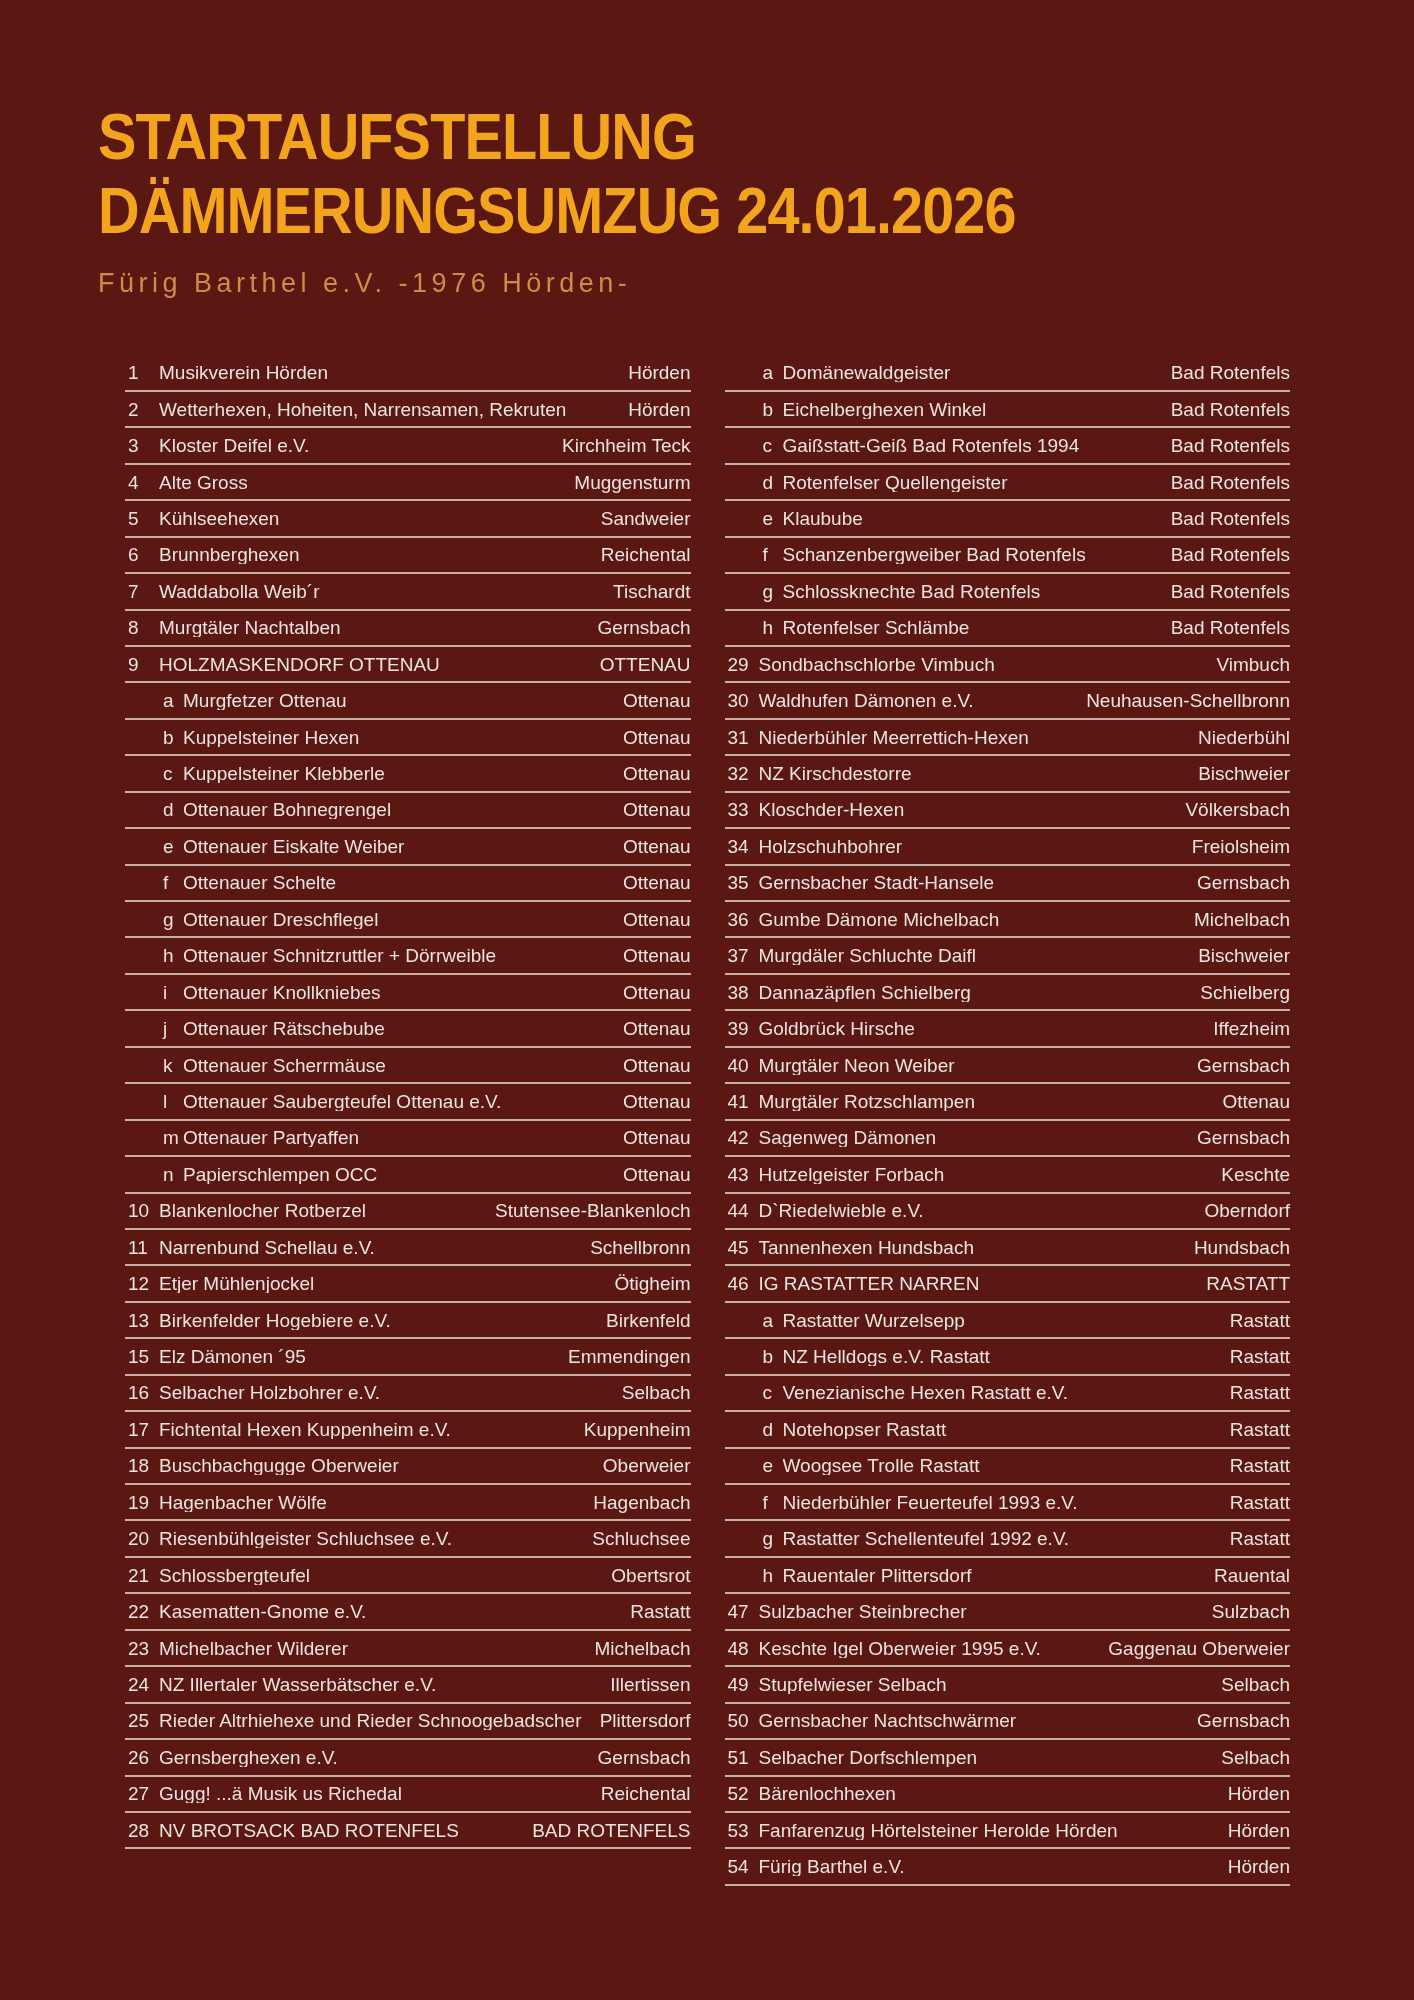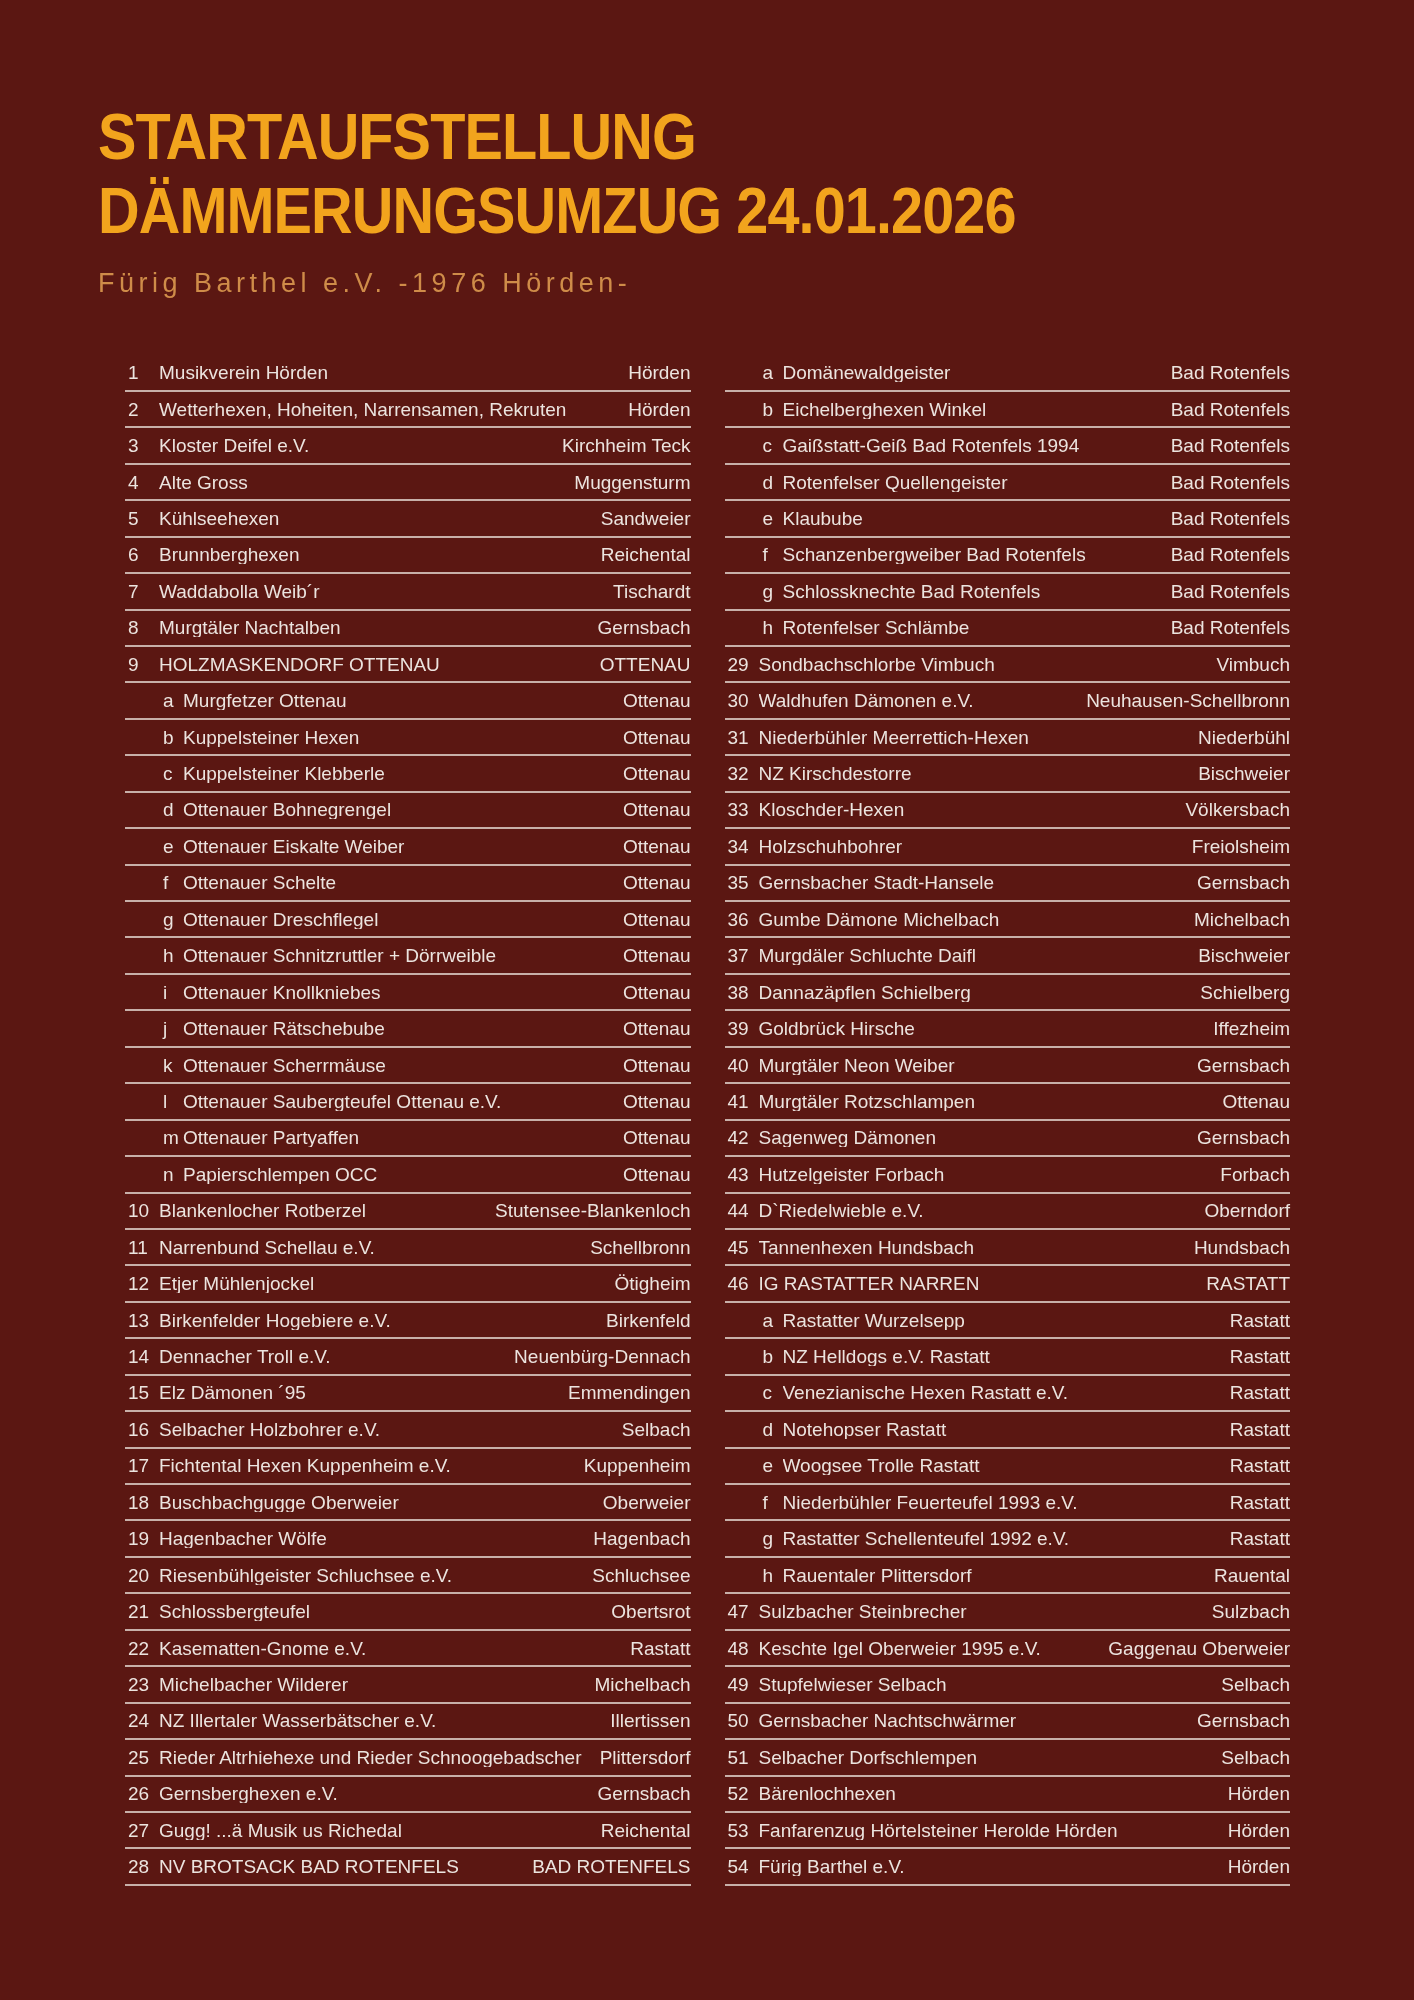--- a/index.html
+++ b/index.html
@@ -218,25 +218,20 @@
     <span class="num">12</span>
     <span class="name">Etjer Mühlenjockel</span>
     <span class="place">Ötigheim</span>
   </div>
       <div class="row">
     <span class="num">13</span>
     <span class="name">Birkenfelder Hogebiere e.V.</span>
     <span class="place">Birkenfeld</span>
   </div>
       <div class="row">
-    <span class="num">14</span>
-    <span class="name">Dennacher Troll e.V.</span>
-    <span class="place">Neuenbürg-Dennach</span>
-  </div>
-      <div class="row">
     <span class="num">15</span>
     <span class="name">Elz Dämonen ´95</span>
     <span class="place">Emmendingen</span>
   </div>
       <div class="row">
     <span class="num">16</span>
     <span class="name">Selbacher Holzbohrer e.V.</span>
     <span class="place">Selbach</span>
   </div>
       <div class="row">
@@ -407,21 +402,21 @@
     <span class="place">Ottenau</span>
   </div>
       <div class="row">
     <span class="num">42</span>
     <span class="name">Sagenweg Dämonen</span>
     <span class="place">Gernsbach</span>
   </div>
       <div class="row">
     <span class="num">43</span>
     <span class="name">Hutzelgeister Forbach</span>
-    <span class="place">Forbach</span>
+    <span class="place">Keschte</span>
   </div>
       <div class="row">
     <span class="num">44</span>
     <span class="name">D`Riedelwieble e.V.</span>
     <span class="place">Oberndorf</span>
   </div>
       <div class="row">
     <span class="num">45</span>
     <span class="name">Tannenhexen Hundsbach</span>
     <span class="place">Hundsbach</span>

